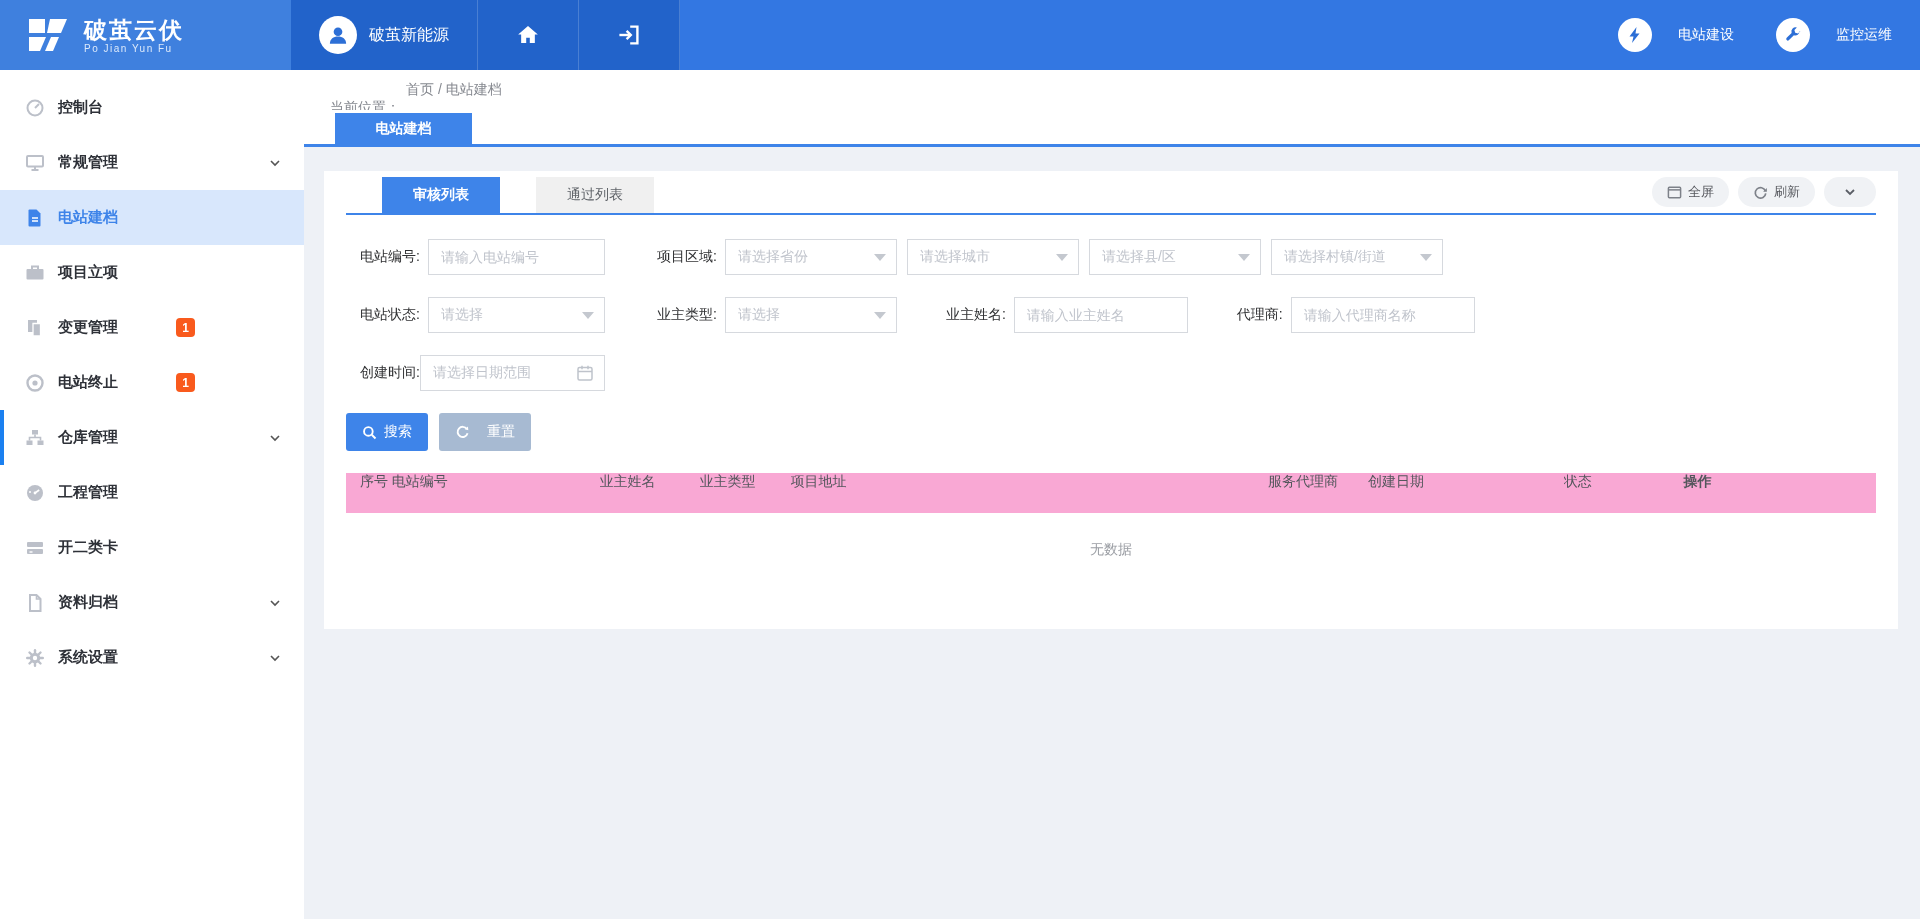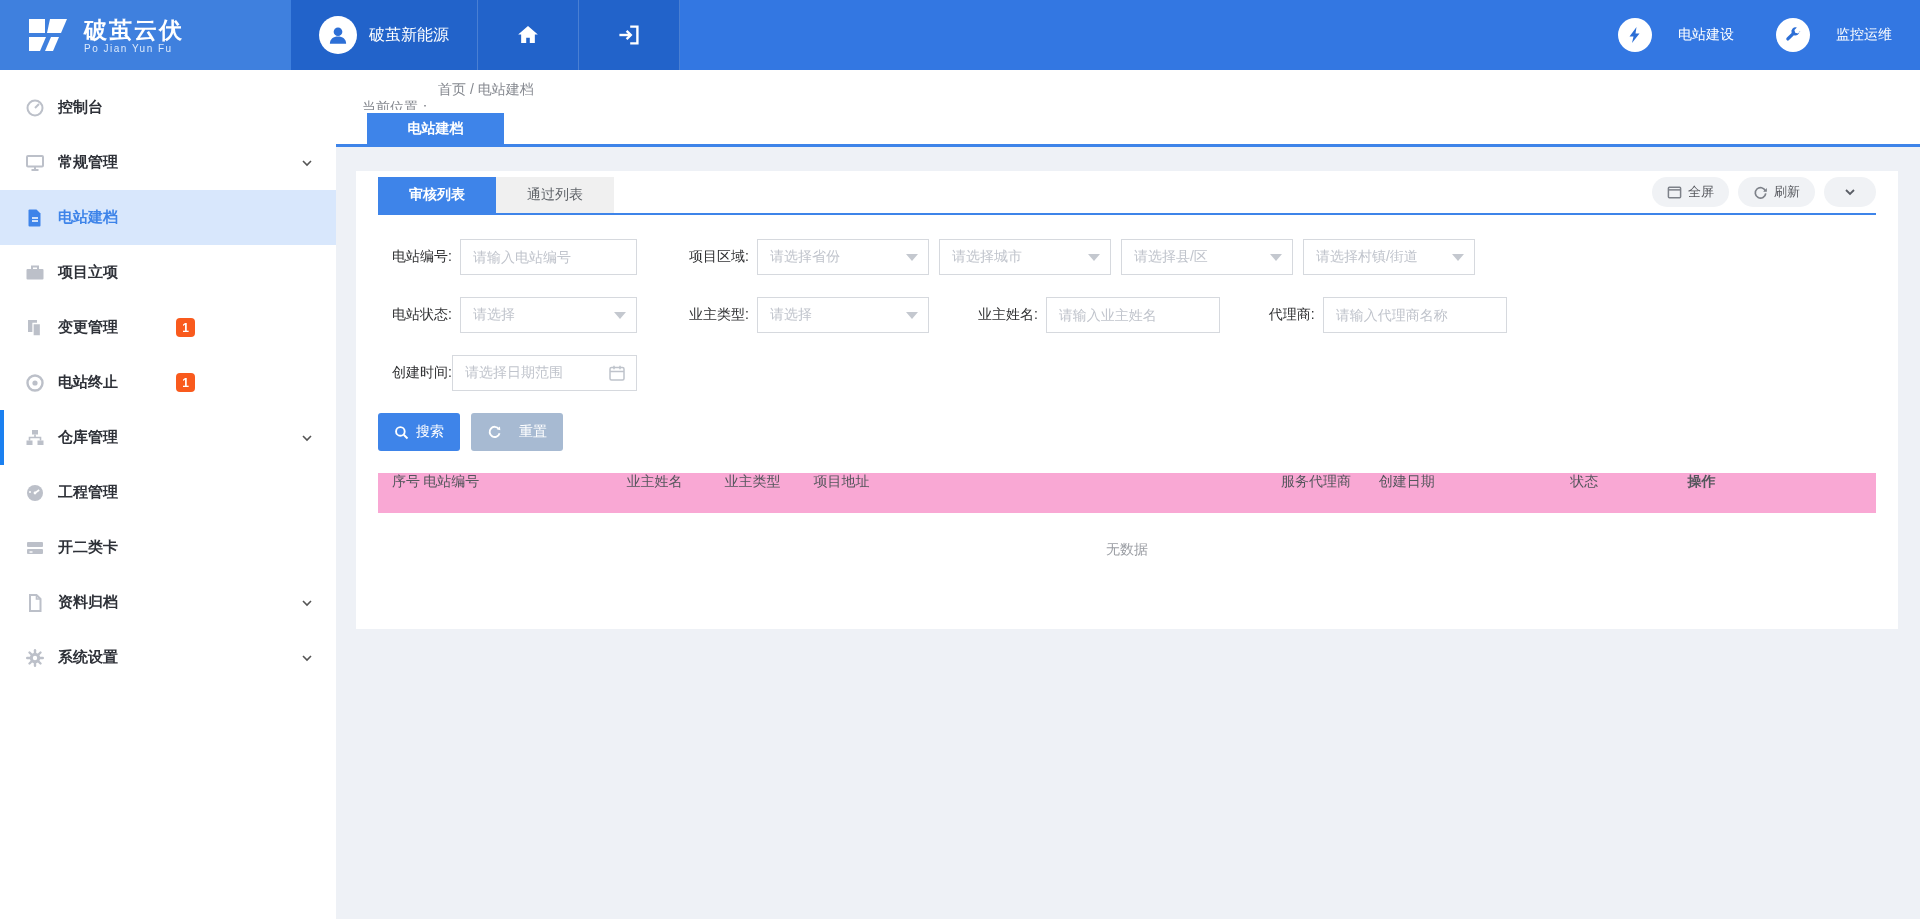--- a/index.html
+++ b/index.html
@@ -19,41 +19,41 @@
   .tn-user .avatar { width:38px; height:38px; border-radius:50%; background:#fff; display:flex; align-items:center; justify-content:center; margin-right:12px; }
   .tn-user .uname { color:#fff; font-size:16px; }
   .tn-home,.tn-logout { width:101px; }
   .top-right { flex:1; background:#3377E2; display:flex; align-items:center; justify-content:flex-end; padding-right:28px; gap:42px; }
   .top-link { display:flex; align-items:center; gap:26px; cursor:pointer; }
   .top-link .circ { width:34px; height:34px; border-radius:50%; background:#fff; display:flex; align-items:center; justify-content:center; }
   .top-link span { color:#fff; font-size:14px; }
 
   
   .main { flex:1; display:flex; min-height:0; }
-  .sidebar { width:336px; flex:none; background:#fff; padding-top:10px; }
+  .sidebar { width:304px; flex:none; background:#fff; padding-top:10px; }
   .side-item { height:55px; display:flex; align-items:center; padding-left:25px; position:relative; cursor:pointer; }
   .side-item .s-icon { width:20px; height:20px; margin-right:13px; flex:none; }
   .side-item .s-label { font-size:15px; font-weight:600; color:#2e3138; width:118px; }
   .side-item.active { background:#D8E7FC; }
   .side-item.active .s-label { color:#3E84E9; }
   .side-item.hovered::before { content:""; position:absolute; left:0; top:0; width:4px; height:100%; background:#1B80F0; }
   .badge { min-width:19px; height:19px; background:#F95A1D; border-radius:4px; color:#fff; font-size:12px; font-weight:bold; display:flex; align-items:center; justify-content:center; padding:0 4px; }
   .s-chevron { position:absolute; right:22px; top:50%; transform:translateY(-50%); width:14px; height:14px; }
 
   .content { flex:1; min-width:0; display:flex; flex-direction:column; }
   .crumb-bar { background:#fff; height:40px; display:flex; align-items:center; padding-left:26px; font-size:14px; color:#85888f; }
   .crumb-bar .pfx { margin-right:6px;margin-top:36px; }
   .pagetab-bar { background:#fff; height:37px; border-bottom:3px solid #3E84E9; display:flex; align-items:flex-end; padding-left:31px; }
   .pagetab { width:137px; height:31px; background:#3E84E9; color:#fff; font-size:14px; font-weight:600; display:flex; align-items:center; justify-content:center; cursor:pointer; }
 
   
   .panel { background:#fff; margin:24px 22px 0 20px; padding:6px 22px 42px 22px; }
   .panel-head { display:flex; align-items:flex-end; border-bottom:2px solid #3E84E9; }
   .ptabs { display:flex; }
-  .ptab { width:118px; height:36px; display:flex; align-items:center; justify-content:center; font-size:14px; cursor:pointer; }
+  .ptab { width:118px; height:36px; display:flex; align-items:center; justify-content:center; font-size:14px; cursor:pointer;margin-left:36px; }
   .ptab.active { background:#3E84E9; color:#fff; font-weight:600; }
   .ptab.inactive { background:#F0F0F0; color:#5f6368; }
   .head-tools { margin-left:auto; display:flex; align-items:center; gap:9px; padding-bottom:6px; }
   .pill { height:30px; border-radius:15px; background:#F0F2F5; display:flex; align-items:center; gap:6px; padding:0 15px; font-size:13px; color:#56585e; cursor:pointer; }
   .pill.icon-only { padding:0 19px; }
 
   
   .form { padding-top:24px; }
   .f-row { display:flex; align-items:center; margin-bottom:22px; }
   .f-label { font-size:14px; color:#303133; text-align:right; white-space:nowrap; }

